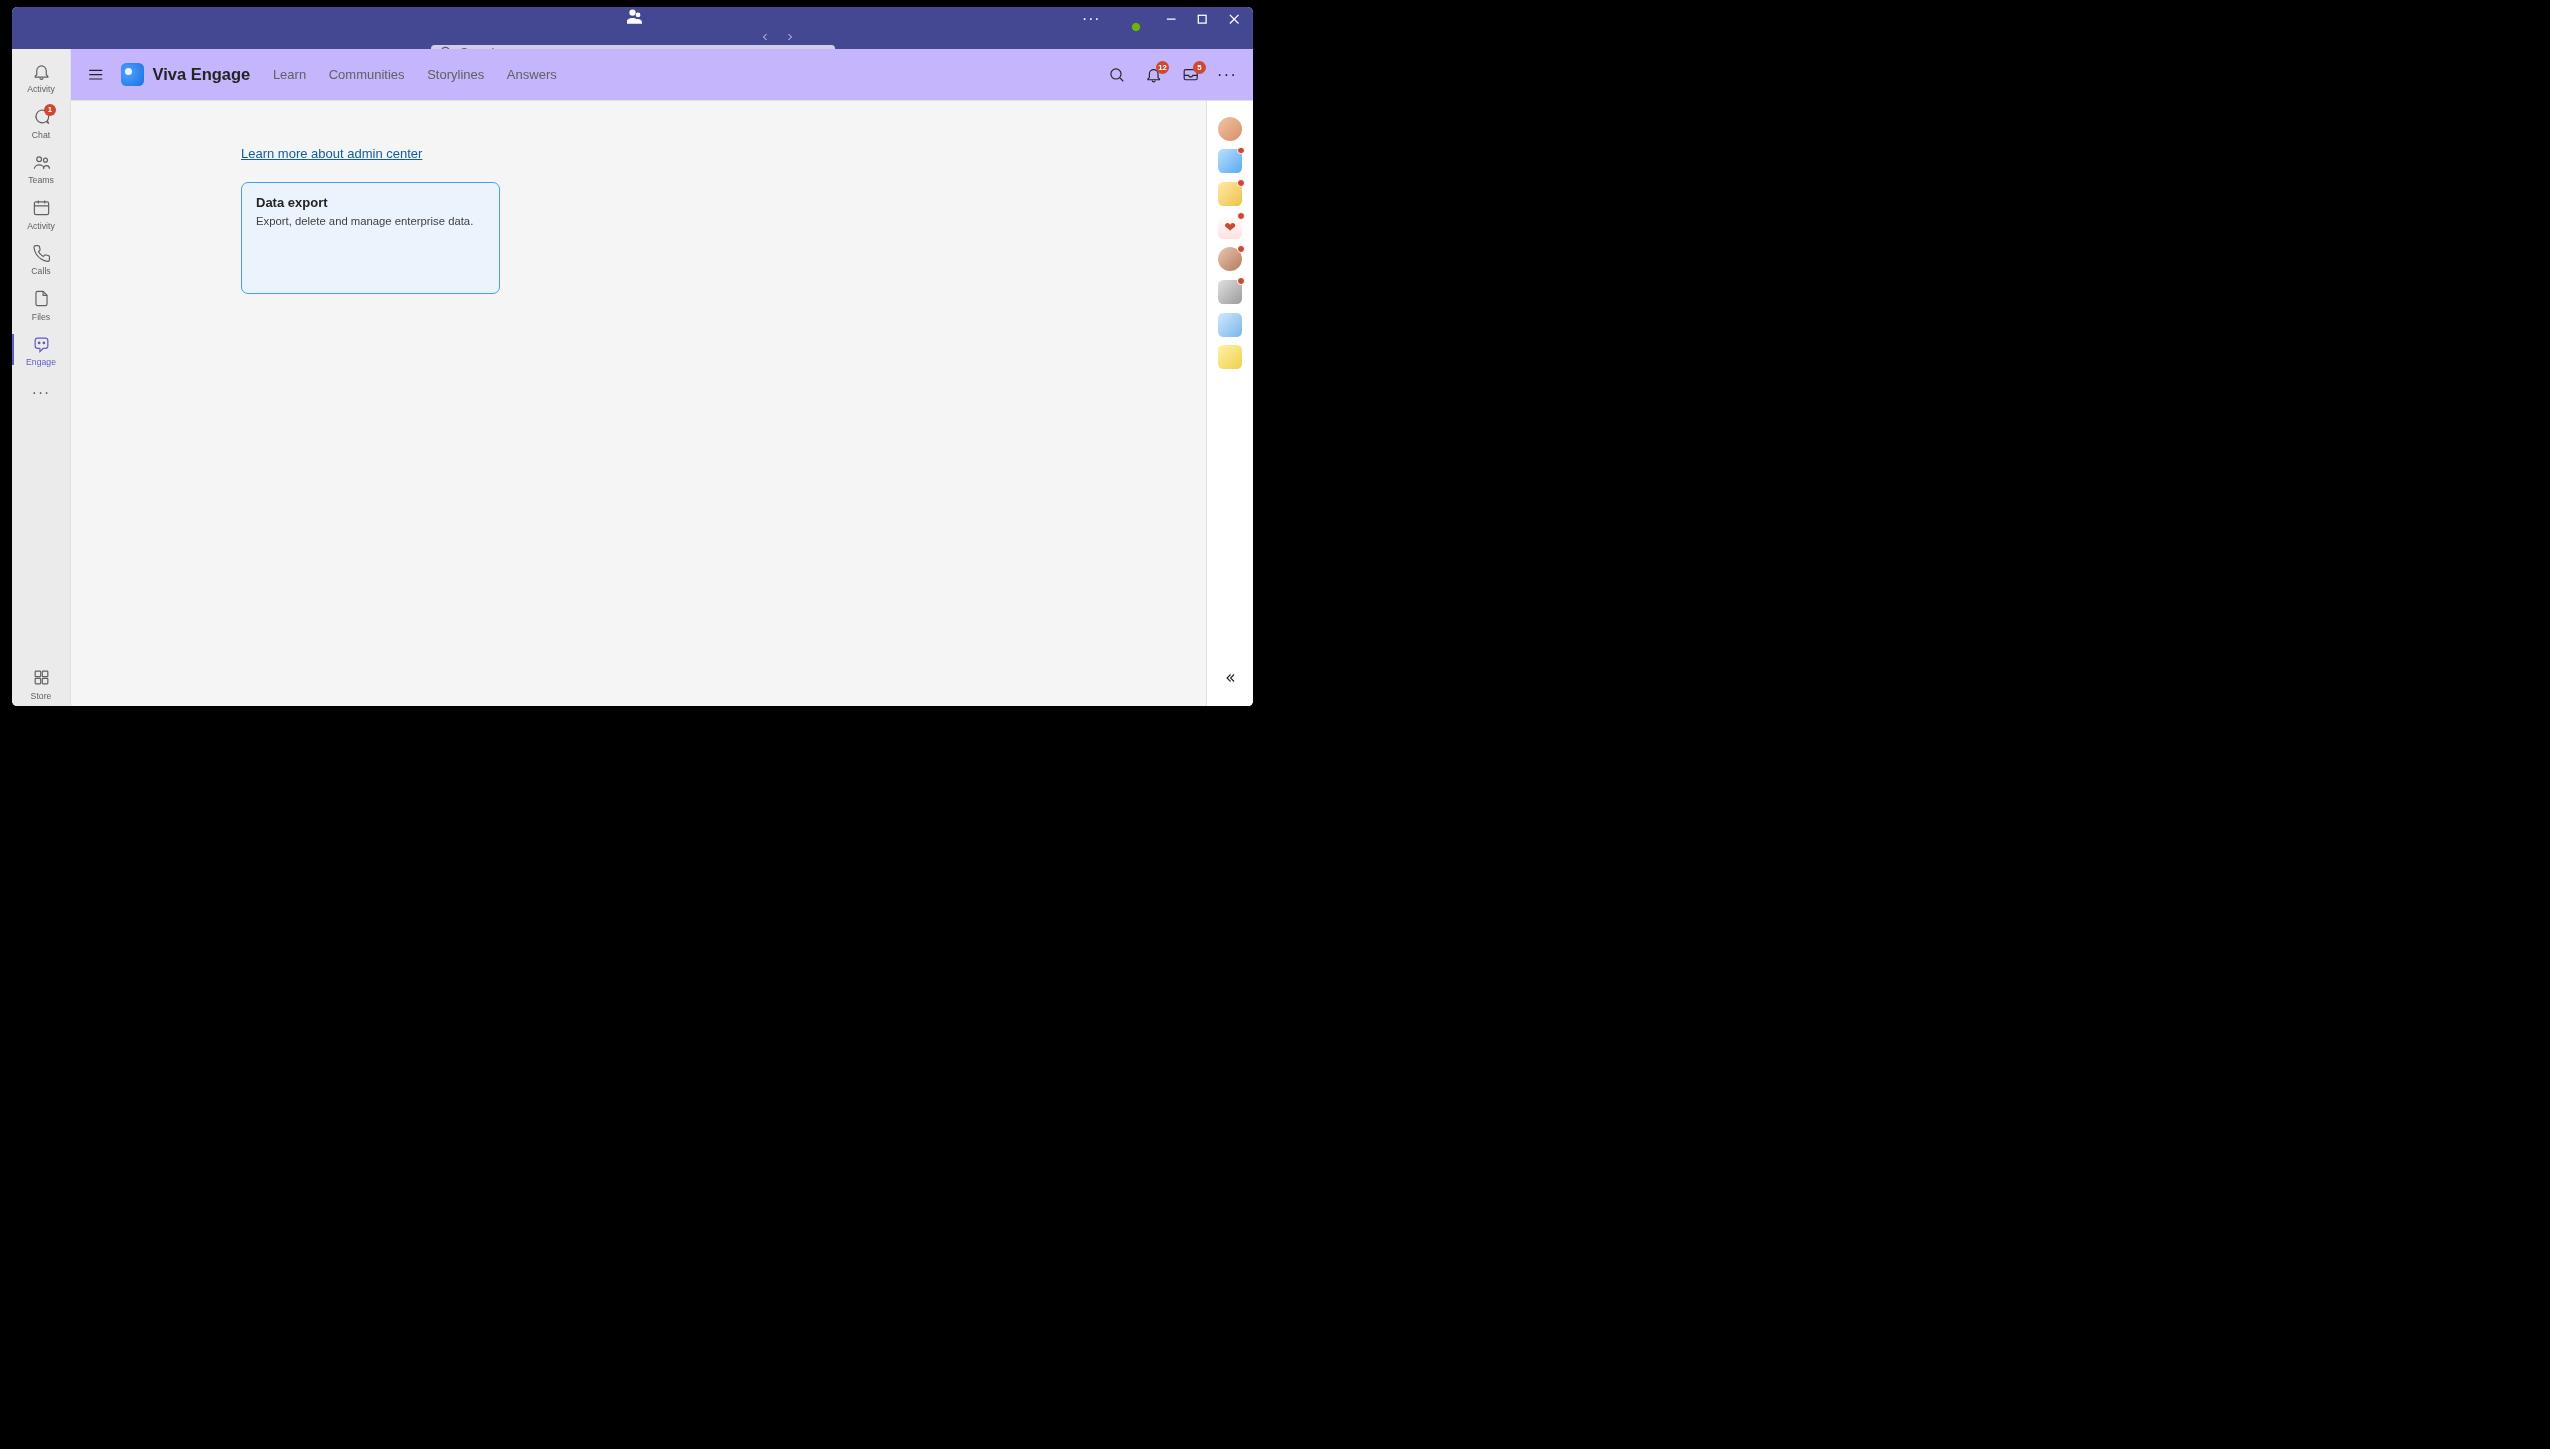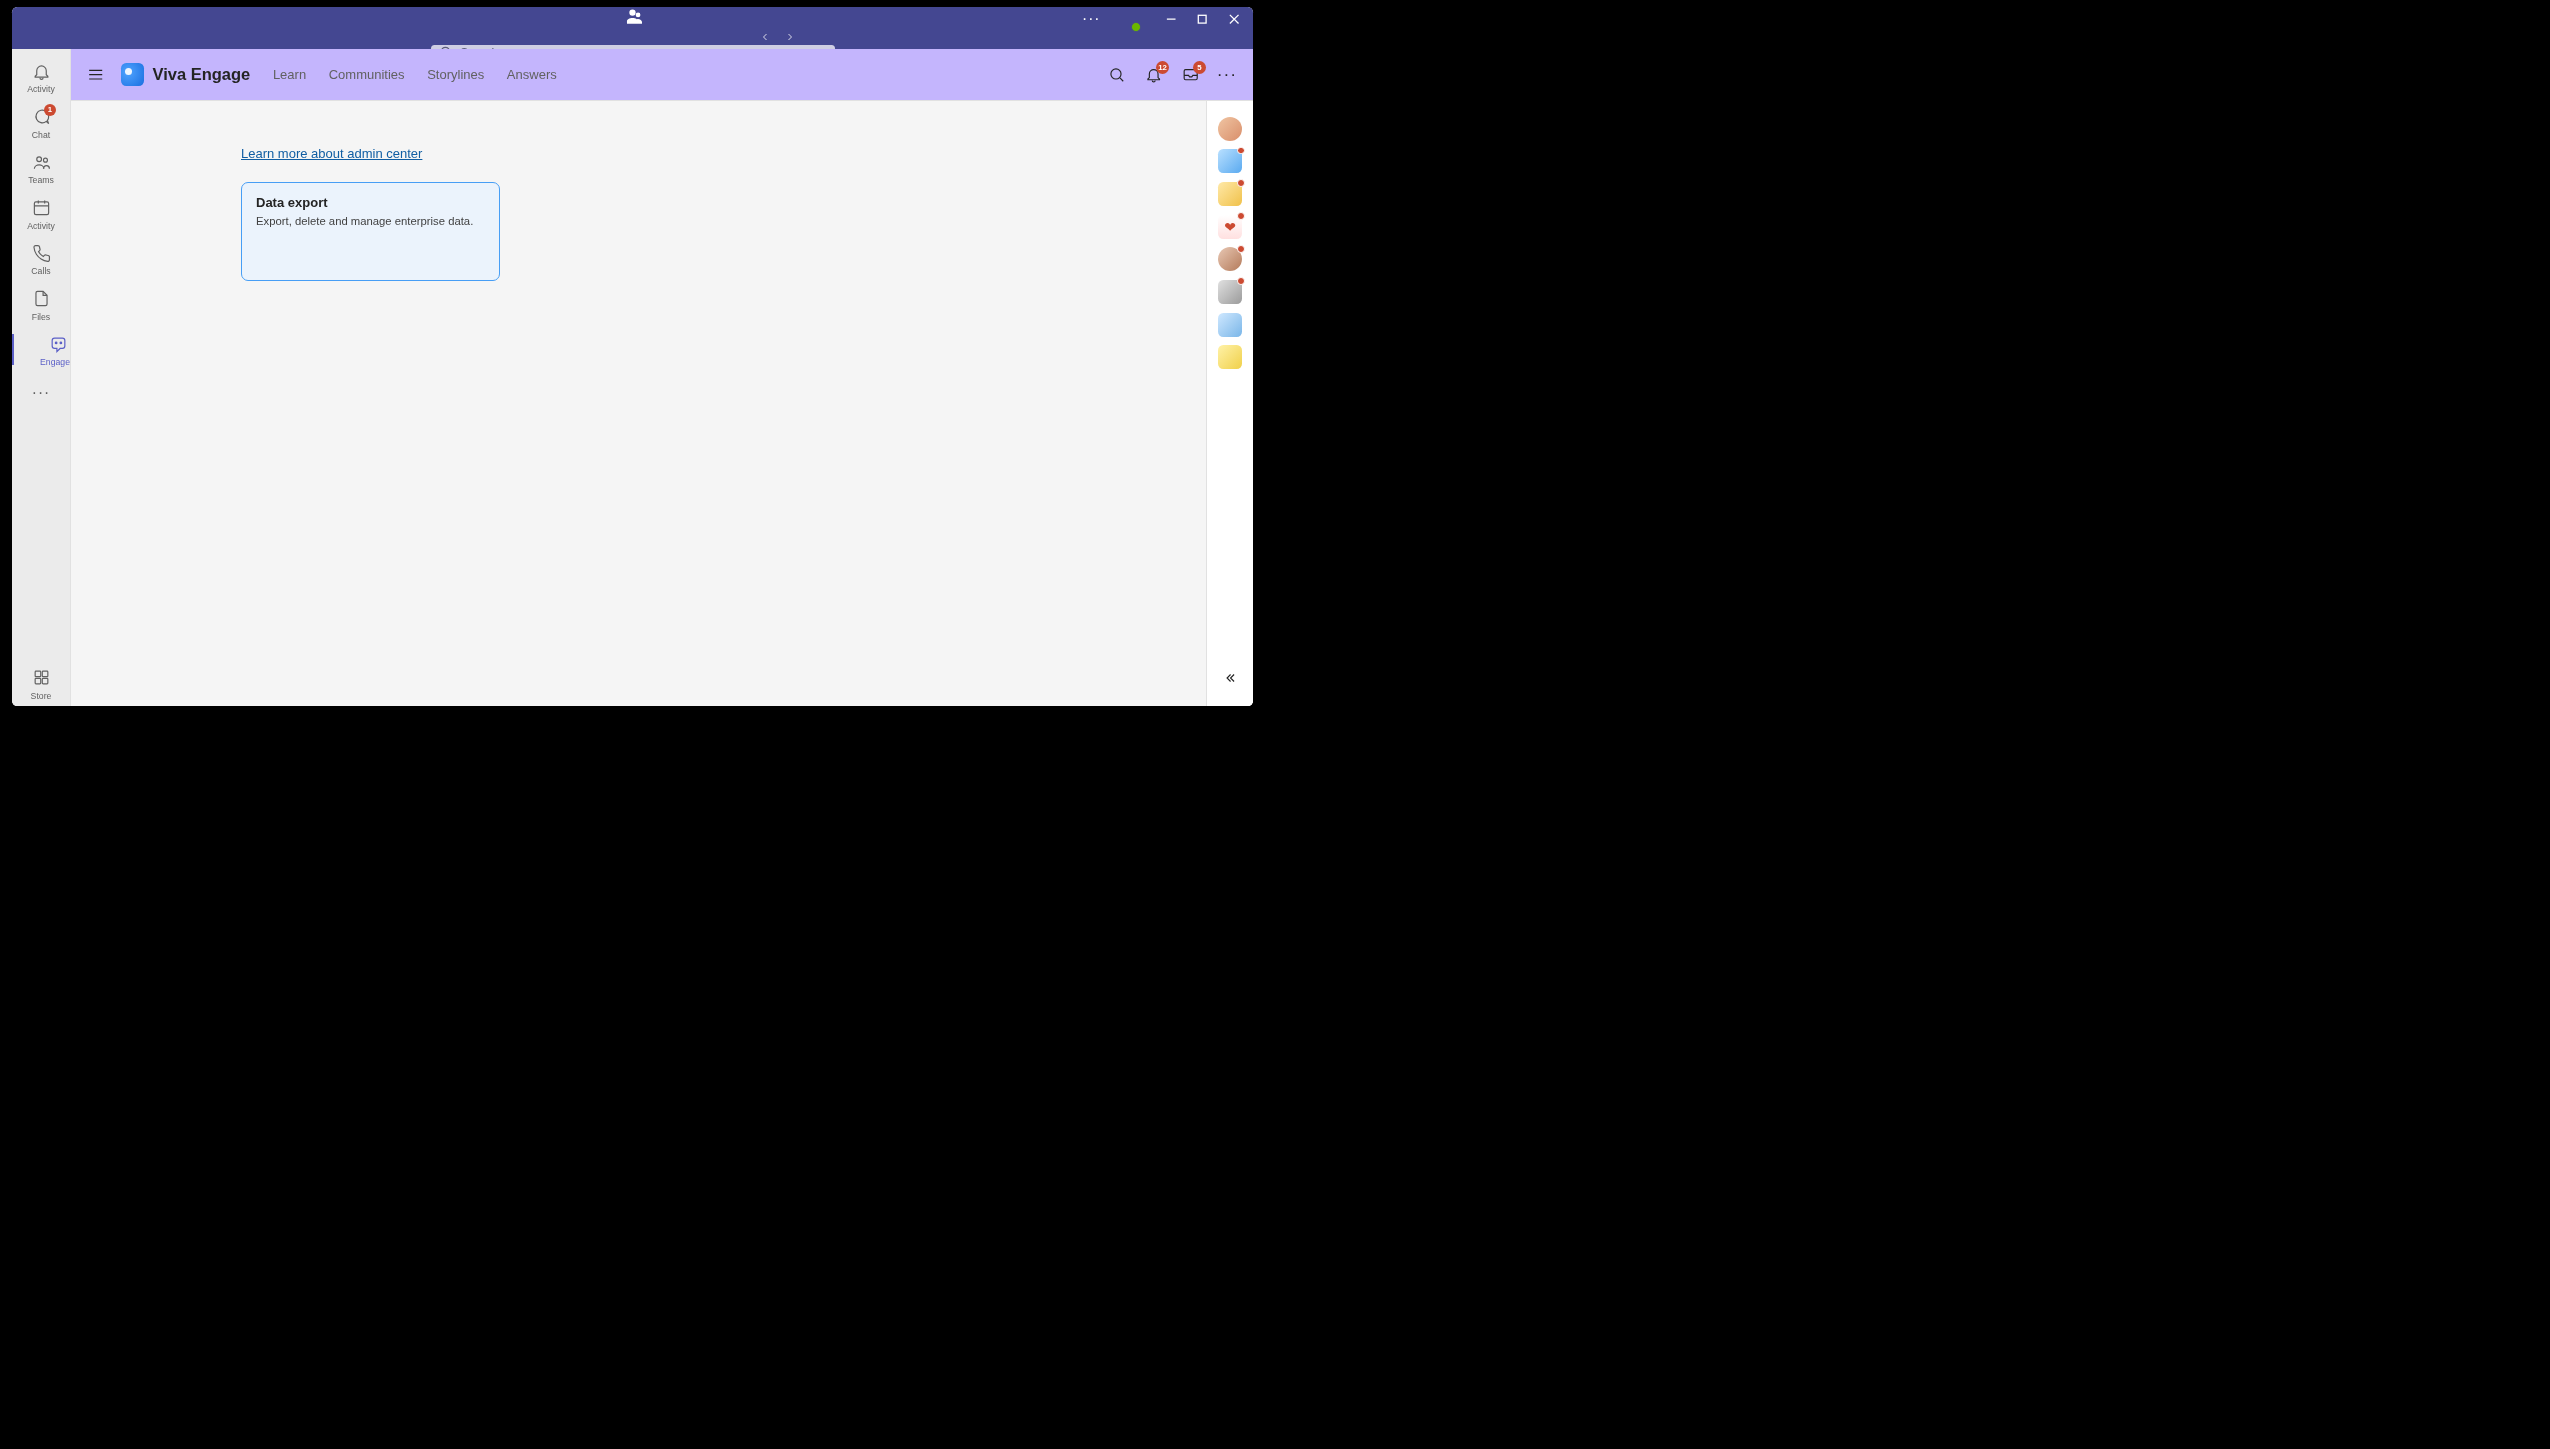--- a/index.html
+++ b/index.html
@@ -112,21 +112,21 @@
     width: 100%;
     padding: 6px 0 5.2px 0;
     display: flex;
     flex-direction: column;
     align-items: center;
     gap: 1.7px;
     cursor: pointer;
     color: #616161;
     position: relative;
   }
-  .rail-item.active { color: #5b5fc7; align-items: flex-end; }
+  .rail-item.active { color: #5b5fc7; }
   .rail-item.active::before {
     content: "";
     position: absolute;
     left: 0; top: 7px; bottom: 7px;
     width: 1.7px; background: #5b5fc7;
   }
   .rail-icon { width: 22.6px; height: 22.6px; display:flex; align-items:center; justify-content:center; position:relative; }
   .rail-icon svg { width: 19px; height: 19px; stroke: currentColor; fill: none; stroke-width: 1.5; }
   .rail-label { font-size: 8.7px; }
   .rail-badge {
@@ -192,21 +192,21 @@
 
   .admin-tabs { display:flex; gap: 31px; margin-top: 26px; border-bottom: none; }
   .admin-tab { font-size:13px; color:#424242; padding: 7px 0 10.4px 0; cursor:pointer; position:relative; }
   .admin-tab.active { font-weight:600; color:#242424; }
   .admin-tab.active::after {
     content:""; position:absolute; left:0; right:0; bottom:0; height:2.6px; background:#242424;
   }
 
   .cards-row { margin-top: 21px; display:flex; gap:17.4px; }
   .card {
-    width: 259px; height: 99px;
+    width: 259px; height: 112px;
     background:#ebf3fc;
     border:0.9px solid #479ef5;
     border-radius:7px;
     padding: 12px 14px;
     cursor:pointer;
   }
   .card-title { font-size:13px; font-weight:700; color:#242424; }
   .card-desc { margin-top:5.2px; font-size:11.3px; color:#424242; }
 
   

